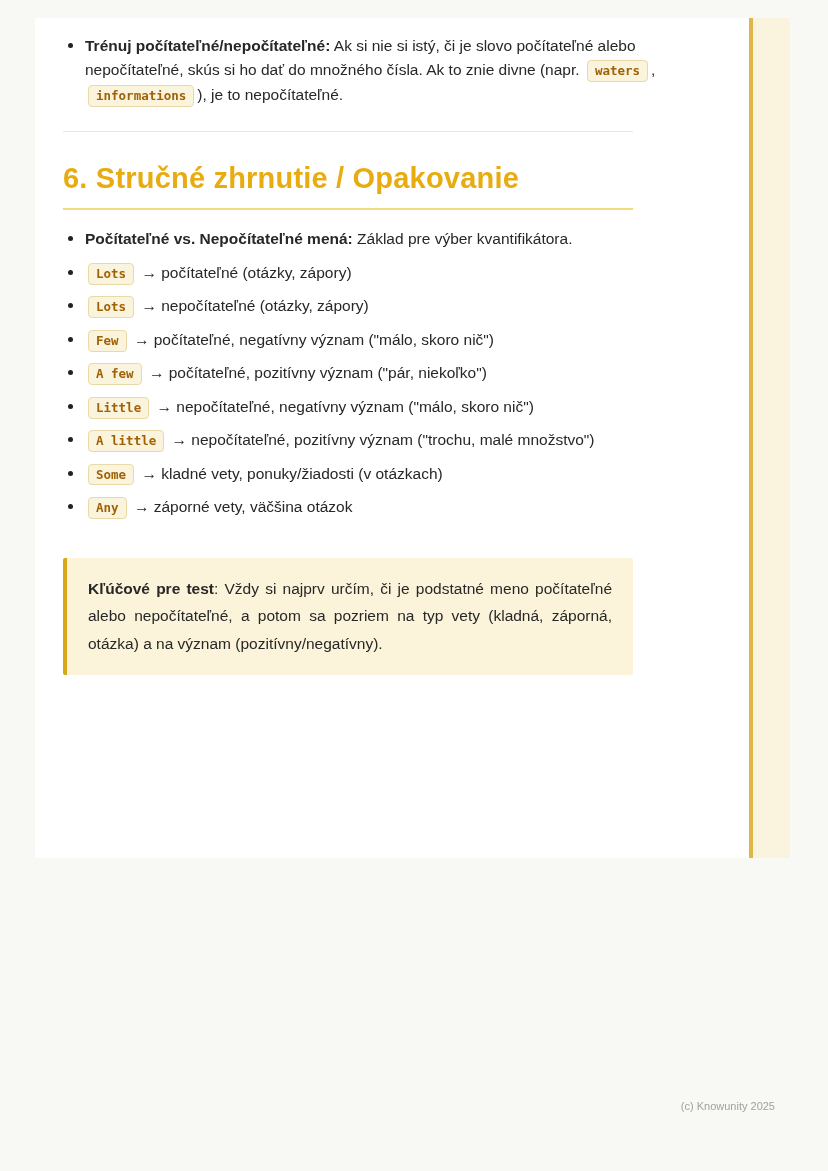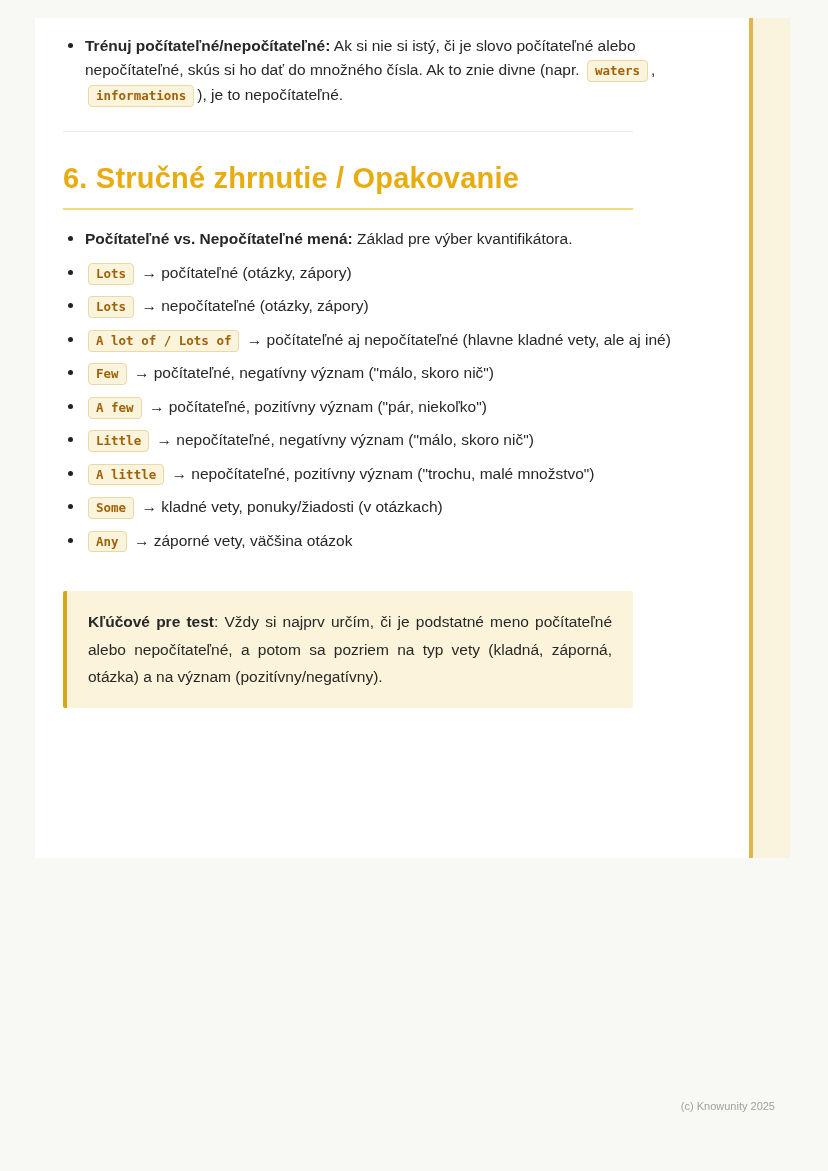--- a/index.html
+++ b/index.html
@@ -116,21 +116,20 @@
 
     <hr class="divider">
 
     <h2 class="section-title">6. Stručné zhrnutie / Opakovanie</h2>
 
 
     <ul class="sumlist">
       <li><span class="b">Počítateľné vs. Nepočítateľné mená:</span><span class="run"> Základ pre výber kvantifikátora.</span></li>
       <li><span class="code">Lots</span><span class="run"> → počítateľné (otázky, zápory)</span></li>
       <li><span class="code">Lots</span><span class="run"> → nepočítateľné (otázky, zápory)</span></li>
-      <li><span class="code">A lot of / Lots of</span><span class="run"> → počítateľné aj nepočítateľné (hlavne kladné vety, ale aj iné)</span></li>
       <li><span class="code">Few</span><span class="run"> → počítateľné, negatívny význam ("málo, skoro nič")</span></li>
       <li><span class="code">A few</span><span class="run"> → počítateľné, pozitívny význam ("pár, niekoľko")</span></li>
       <li><span class="code">Little</span><span class="run"> → nepočítateľné, negatívny význam ("málo, skoro nič")</span></li>
       <li><span class="code">A little</span><span class="run"> → nepočítateľné, pozitívny význam ("trochu, malé množstvo")</span></li>
       <li><span class="code">Some</span><span class="run"> → kladné vety, ponuky/žiadosti (v otázkach)</span></li>
       <li><span class="code">Any</span><span class="run"> → záporné vety, väčšina otázok</span></li>
     </ul>
 
     <div class="callout"><span class="b">Kľúčové pre test</span><span class="run">: Vždy si najprv určím, či je podstatné meno počítateľné alebo nepočítateľné, a potom sa pozriem na typ vety (kladná, záporná, otázka) a na význam (pozitívny/negatívny).</span></div>
 

